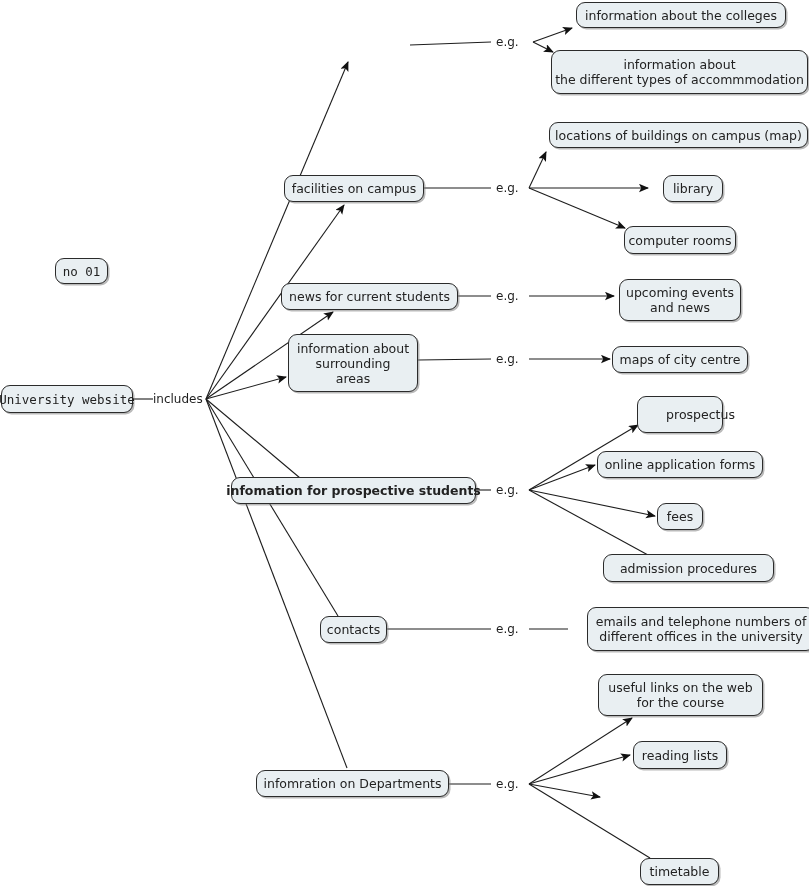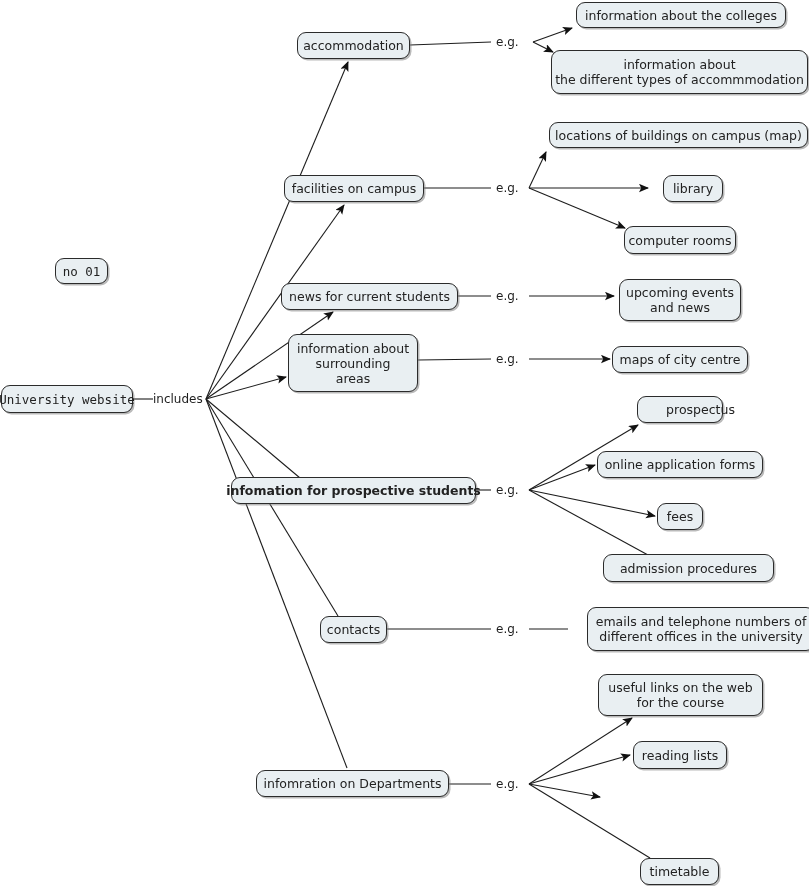--- a/index.html
+++ b/index.html
@@ -114,21 +114,20 @@
       <line x1="529" y1="784" x2="650" y2="858"></line>
     </g>
   </svg>
 
   <div class="node tag" style="left:55px;top:258px;width:53px;height:26px;">no 01</div>
 
   <div class="node root" style="left:1px;top:385px;width:132px;height:28px;">University website</div>
 
   <div class="link-label" style="left:153px;top:392px;">includes</div>
 
-  <div class="node" style="left:297px;top:32px;width:113px;height:27px;">accommodation</div>
   <div class="link-label" style="left:496px;top:35px;">e.g.</div>
   <div class="node" style="left:576px;top:2px;width:210px;height:26px;">information about the colleges</div>
   <div class="node" style="left:551px;top:50px;width:257px;height:44px;">information about
 the different types of accommmodation</div>
 
   <div class="node" style="left:284px;top:175px;width:140px;height:27px;">facilities on campus</div>
   <div class="link-label" style="left:496px;top:181px;">e.g.</div>
   <div class="node" style="left:549px;top:122px;width:259px;height:26px;">locations of buildings on campus (map)</div>
   <div class="node" style="left:650px;top:175px;width:60px;height:27px;margin-left:13px;">library</div>
   <div class="node" style="left:624px;top:226px;width:112px;height:28px;">computer rooms</div>
@@ -139,21 +138,21 @@
 and news</div>
 
   <div class="node" style="left:288px;top:334px;width:130px;height:58px;">information about
 surrounding
 areas</div>
   <div class="link-label" style="left:496px;top:352px;">e.g.</div>
   <div class="node" style="left:612px;top:346px;width:136px;height:27px;">maps of city centre</div>
 
   <div class="node" style="left:231px;top:477px;width:245px;height:27px;font-weight:bold;">infomation for prospective students</div>
   <div class="link-label" style="left:496px;top:483px;">e.g.</div>
-  <div class="node" style="left:637px;top:396px;width:86px;height:27px;padding-left:48px;">prospectus</div>
+  <div class="node" style="left:637px;top:396px;width:86px;height:37px;padding-left:48px;">prospectus</div>
   <div class="node" style="left:597px;top:451px;width:166px;height:27px;">online application forms</div>
   <div class="node" style="left:657px;top:503px;width:46px;height:27px;">fees</div>
   <div class="node" style="left:603px;top:554px;width:171px;height:28px;">admission procedures</div>
 
   <div class="node" style="left:320px;top:616px;width:67px;height:27px;">contacts</div>
   <div class="link-label" style="left:496px;top:622px;">e.g.</div>
   <div class="node" style="left:567px;top:607px;width:228px;height:44px;margin-left:20px;">emails and telephone numbers of
 different offices in the university</div>
 
   <div class="node" style="left:256px;top:770px;width:193px;height:27px;">infomration on Departments</div>

